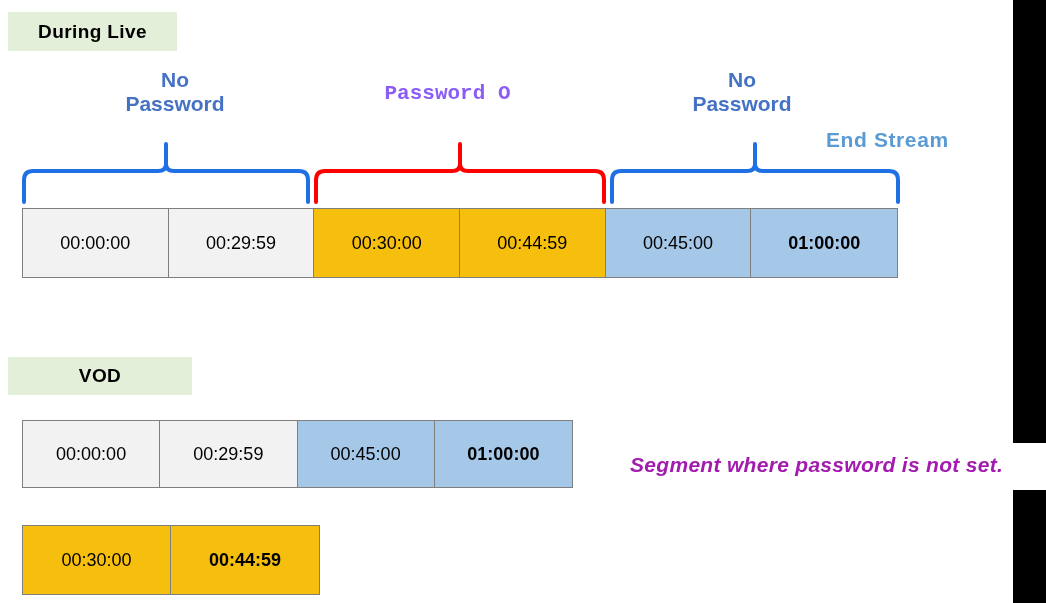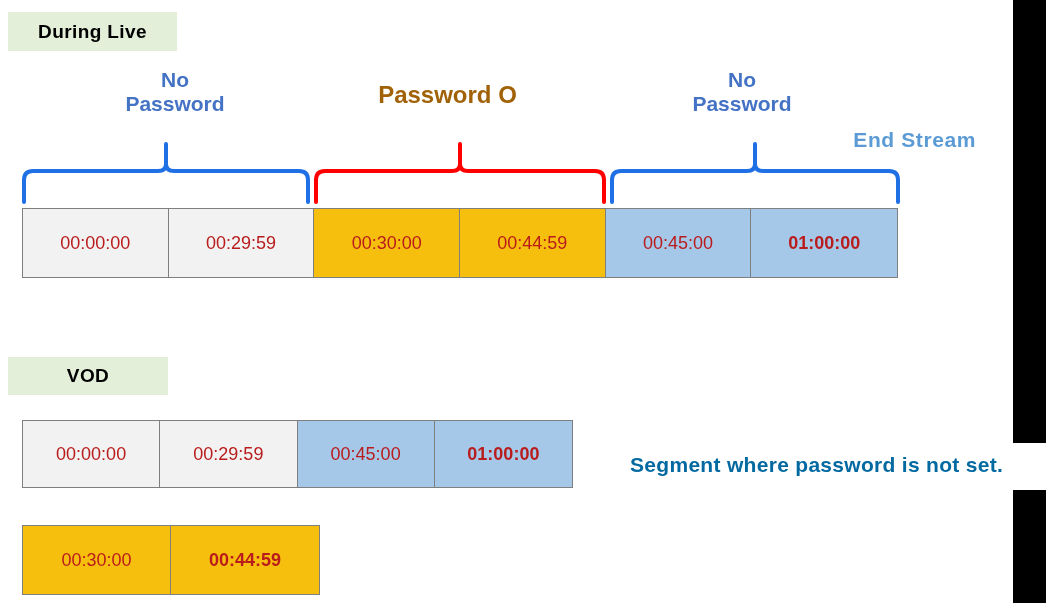--- a/index.html
+++ b/index.html
@@ -39,47 +39,47 @@
     justify-content: center;
     color: #000000;
     font-weight: bold;
     letter-spacing: 0.4px;
   }
   #chip-during-live {
     left: 8px; top: 12px; width: 169px; height: 39px;
     font-size: 19px;
   }
   #chip-vod {
-    left: 8px; top: 357px; width: 160px; height: 38px;
+    left: 8px; top: 357px; width: 184px; height: 38px;
     font-size: 19px;
   }
 
   
   .annot {
     position: absolute;
     font-weight: bold;
     text-align: center;
     line-height: 1.12;
     white-space: pre-line;
   }
   #annot-no-password-1 {
     left: 105px; top: 68px; width: 140px;
     font-size: 21px; color: #4472C4;
   }
   #annot-password-o {
     left: 345px; top: 82px; width: 205px;
-    font-size: 24px; color: #a16207;
+    font-size: 21px; color: #8b5cf6; font-family: Liberation Mono, monospace;
   }
   #annot-no-password-2 {
     left: 672px; top: 68px; width: 140px;
     font-size: 21px; color: #4472C4;
   }
   #annot-end-stream {
     left: 826px; top: 128px; width: 150px;
-    font-size: 21px; color: #5B9BD5; text-align: right;
+    font-size: 21px; color: #5B9BD5; text-align: left;
     letter-spacing: 0.6px;
   }
 
   
   .brace {
     position: absolute;
     top: 140px;
     height: 66px;
   }
   #brace-1 { left: 20px;  width: 292px; }
@@ -92,21 +92,21 @@
     display: flex;
     box-sizing: border-box;
     border: 1px solid #7F7F7F;
   }
   .cell {
     box-sizing: border-box;
     display: flex;
     align-items: center;
     justify-content: center;
     font-size: 18px;
-    color: #b91c1c;
+    color: #000000;
     border-right: 1px solid #7F7F7F;
     height: 100%;
   }
   .cell:last-child { border-right: none; font-weight: bold; }
   .cell.grey   { background: #F2F2F2; }
   .cell.amber  { background: #F7BF0D; }
   .cell.blue   { background: #A5C7E8; }
 
   #timeline-live {
     left: 22px; top: 208px; width: 876px; height: 70px;
@@ -120,24 +120,25 @@
 
   #timeline-vod-private {
     left: 22px; top: 525px; width: 298px; height: 70px;
   }
   #timeline-vod-private .cell { width: 148px; }
 
   
   .legend {
     position: absolute;
     font-weight: bold;
-    color: #0369a1;
+    color: #a21caf;
     font-size: 21px;
     letter-spacing: 0.3px;
     white-space: nowrap;
+    font-style: italic;
   }
   #legend-no-password { left: 630px; top: 453px; }
   #legend-private     { left: 388px; top: 547px; }
 </style>
 </head>
 <body>
 
 <div id="canvas">
 
   <div class="black-band top"></div>

